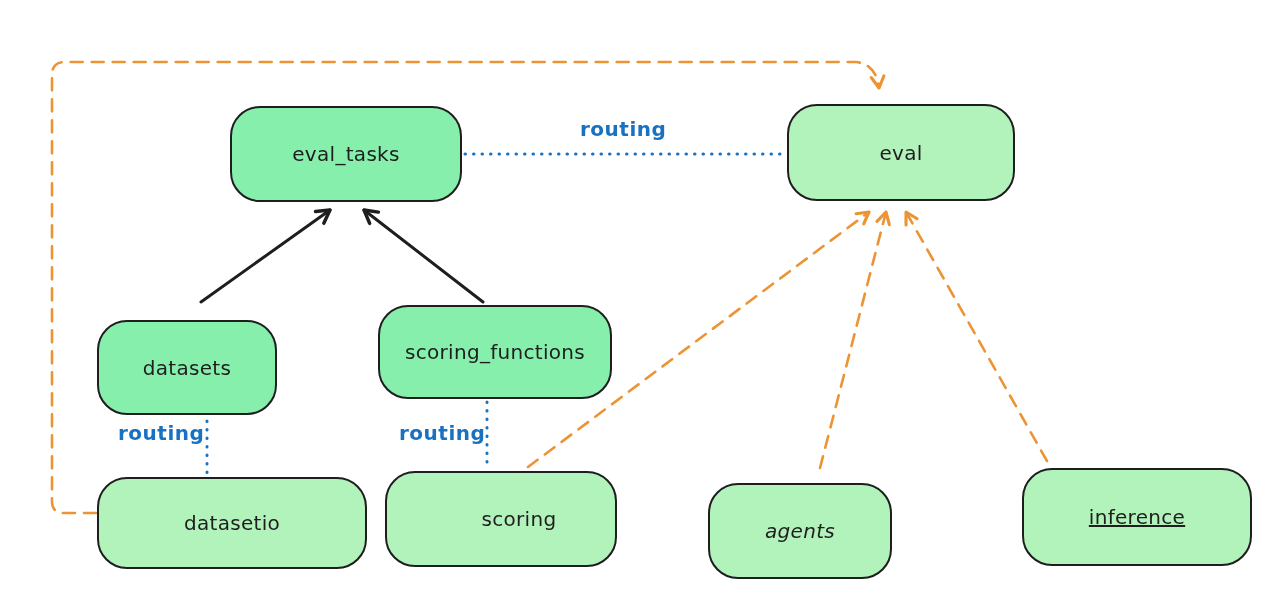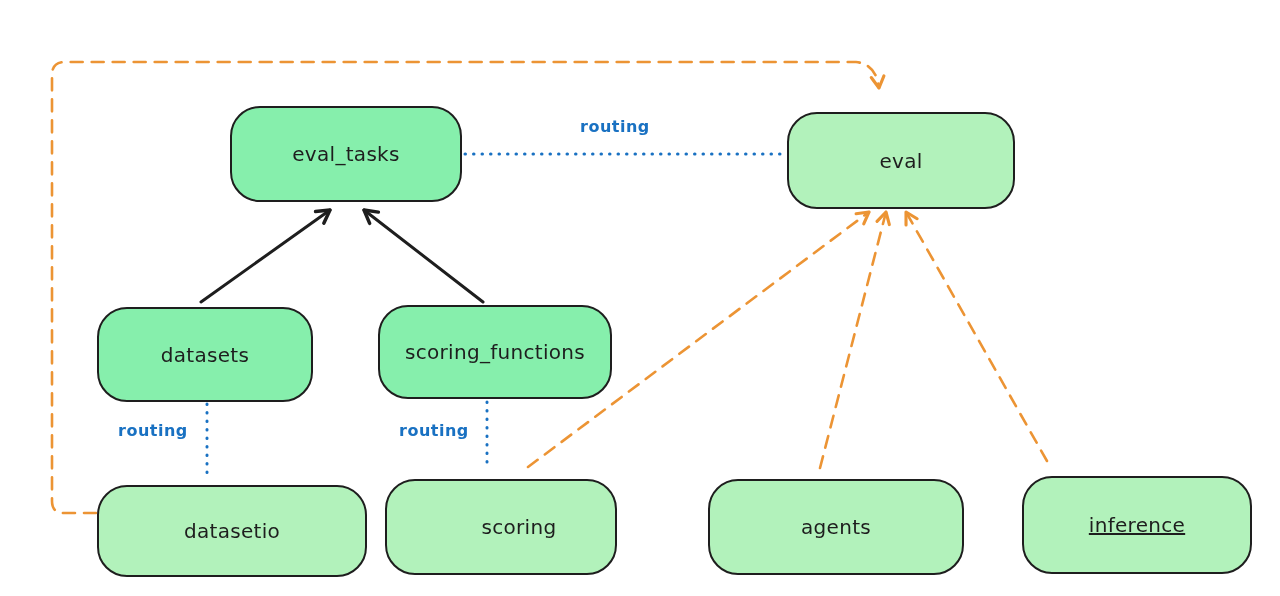--- a/index.html
+++ b/index.html
@@ -28,36 +28,36 @@
     border: 2.5px solid #1e1e1e;
     border-radius: 30px;
     display: flex;
     align-items: center;
     justify-content: center;
     font-size: 20px;
     color: #1e1e1e;
     letter-spacing: 0.3px;
   }
   .node-blue  { background: #86efac; }
-  .node-green { background: #b2f2bb; margin-top: 8px; }
+  .node-green { background: #b2f2bb; }
   .edge-label {
     position: absolute;
-    font-size: 16px;
+    font-size: 20px;
     font-weight: 700;
     color: #1971c2;
     letter-spacing: 0.5px;
   }
   
   #n-eval-tasks        { left: 230px;  top: 106px; width: 232px; height: 96px; }
   #n-eval              { left: 787px;  top: 104px; width: 228px; height: 97px; }
-  #n-datasets          { left: 97px;   top: 307px; width: 216px; height: 95px; }
+  #n-datasets          { left: 97px;   top: 320px; width: 180px; height: 95px; }
   #n-scoring-functions { left: 378px;  top: 305px; width: 234px; height: 94px; }
   #n-datasetio         { left: 97px;   top: 477px; width: 270px; height: 92px; }
   #n-scoring           { left: 385px;  top: 471px; width: 232px; height: 96px; padding-left: 36px; }
-  #n-agents            { left: 708px;  top: 471px; width: 256px; height: 96px; }
+  #n-agents            { left: 708px;  top: 483px; width: 184px; height: 96px; font-style: italic; }
   #n-inference         { left: 1022px; top: 468px; width: 230px; height: 98px; text-decoration: underline; }
   
   #lbl-routing-top    { left: 580px; top: 117px; }
   #lbl-routing-left   { left: 118px; top: 421px; }
   #lbl-routing-middle { left: 399px; top: 421px; }
 </style>
 </head>
 <body>
 
 <div class="canvas">

